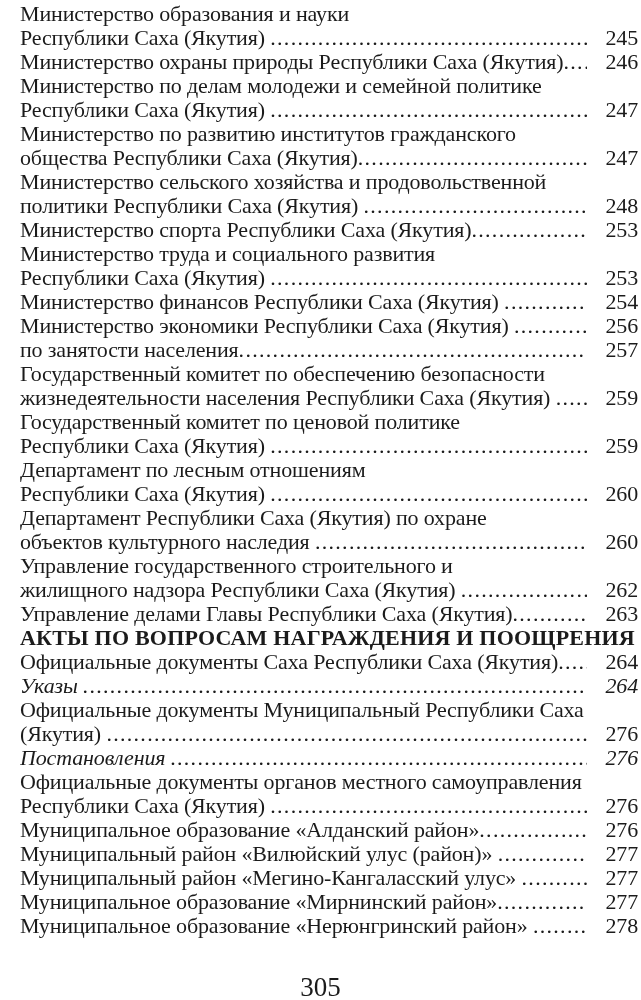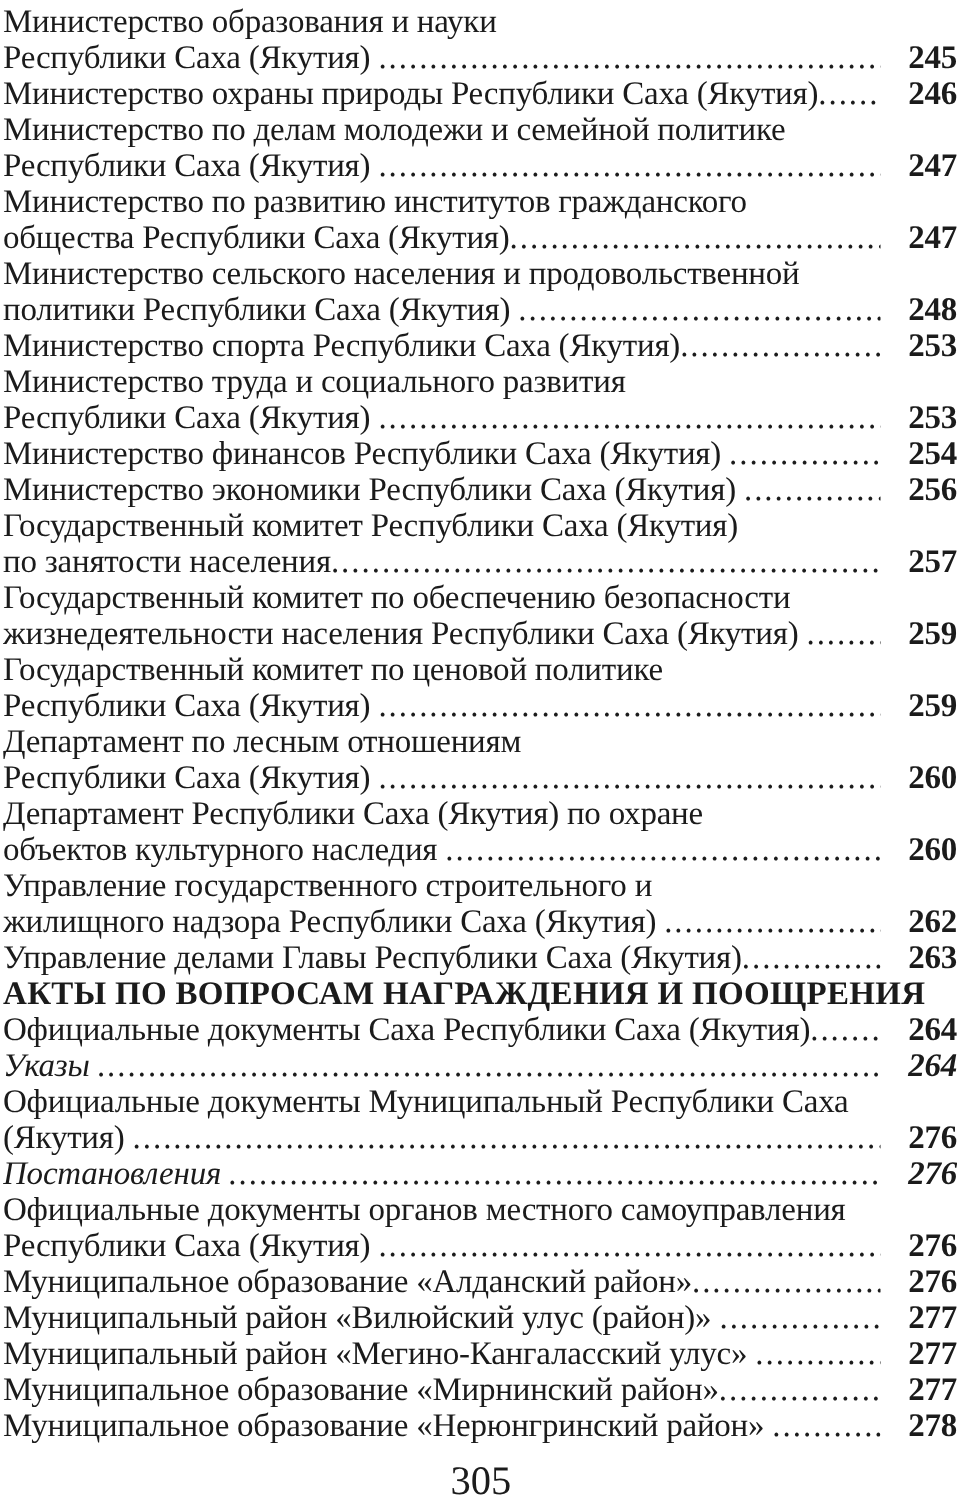--- a/index.html
+++ b/index.html
@@ -9,21 +9,21 @@
   }
   .page {
     position: relative;
     width: 641px;
     height: 1000px;
     background: #ffffff;
     color: #1b1b1b;
     font-family: "Liberation Serif", "DejaVu Serif", serif;
     overflow: hidden;
     box-sizing: border-box;
-    padding: 2px 3px 0 2px;
+    padding: 2px 3px 0 20px;
   }
   .toc {
     font-size: 22px;
     line-height: 24px;
     letter-spacing: -0.15px;
   }
   .row {
     display: flex;
     align-items: baseline;
     height: 24px;
@@ -39,21 +39,20 @@
     overflow: hidden;
     white-space: nowrap;
   }
   .row .dots::after {
     content: "....................................................................................................................................";
     letter-spacing: 1.3px;
   }
   .row .num {
     flex: 0 0 auto;
     margin-left: 18px;
-    font-weight: bold;
   }
   .row.italic {
     font-style: italic;
   }
   .row.header {
     letter-spacing: 0.2px;
     font-weight: bold;
   }
   .footer {
     position: absolute;
@@ -93,21 +92,21 @@
       </div>
       <div class="row">
         <span class="t">Министерство по развитию институтов гражданского</span>
       </div>
       <div class="row">
         <span class="t">общества Республики Саха (Якутия)</span>
         <span class="dots"></span>
         <span class="num">247</span>
       </div>
       <div class="row">
-        <span class="t">Министерство сельского населения и продовольственной</span>
+        <span class="t">Министерство сельского хозяйства и продовольственной</span>
       </div>
       <div class="row">
         <span class="t">политики Республики Саха (Якутия) </span>
         <span class="dots"></span>
         <span class="num">248</span>
       </div>
       <div class="row">
         <span class="t">Министерство спорта Республики Саха (Якутия)</span>
         <span class="dots"></span>
         <span class="num">253</span>
@@ -122,23 +121,20 @@
       </div>
       <div class="row">
         <span class="t">Министерство финансов Республики Саха (Якутия) </span>
         <span class="dots"></span>
         <span class="num">254</span>
       </div>
       <div class="row">
         <span class="t">Министерство экономики Республики Саха (Якутия) </span>
         <span class="dots"></span>
         <span class="num">256</span>
-      </div>
-      <div class="row">
-        <span class="t">Государственный комитет Республики Саха (Якутия)</span>
       </div>
       <div class="row">
         <span class="t">по занятости населения</span>
         <span class="dots"></span>
         <span class="num">257</span>
       </div>
       <div class="row">
         <span class="t">Государственный комитет по обеспечению безопасности</span>
       </div>
       <div class="row">

